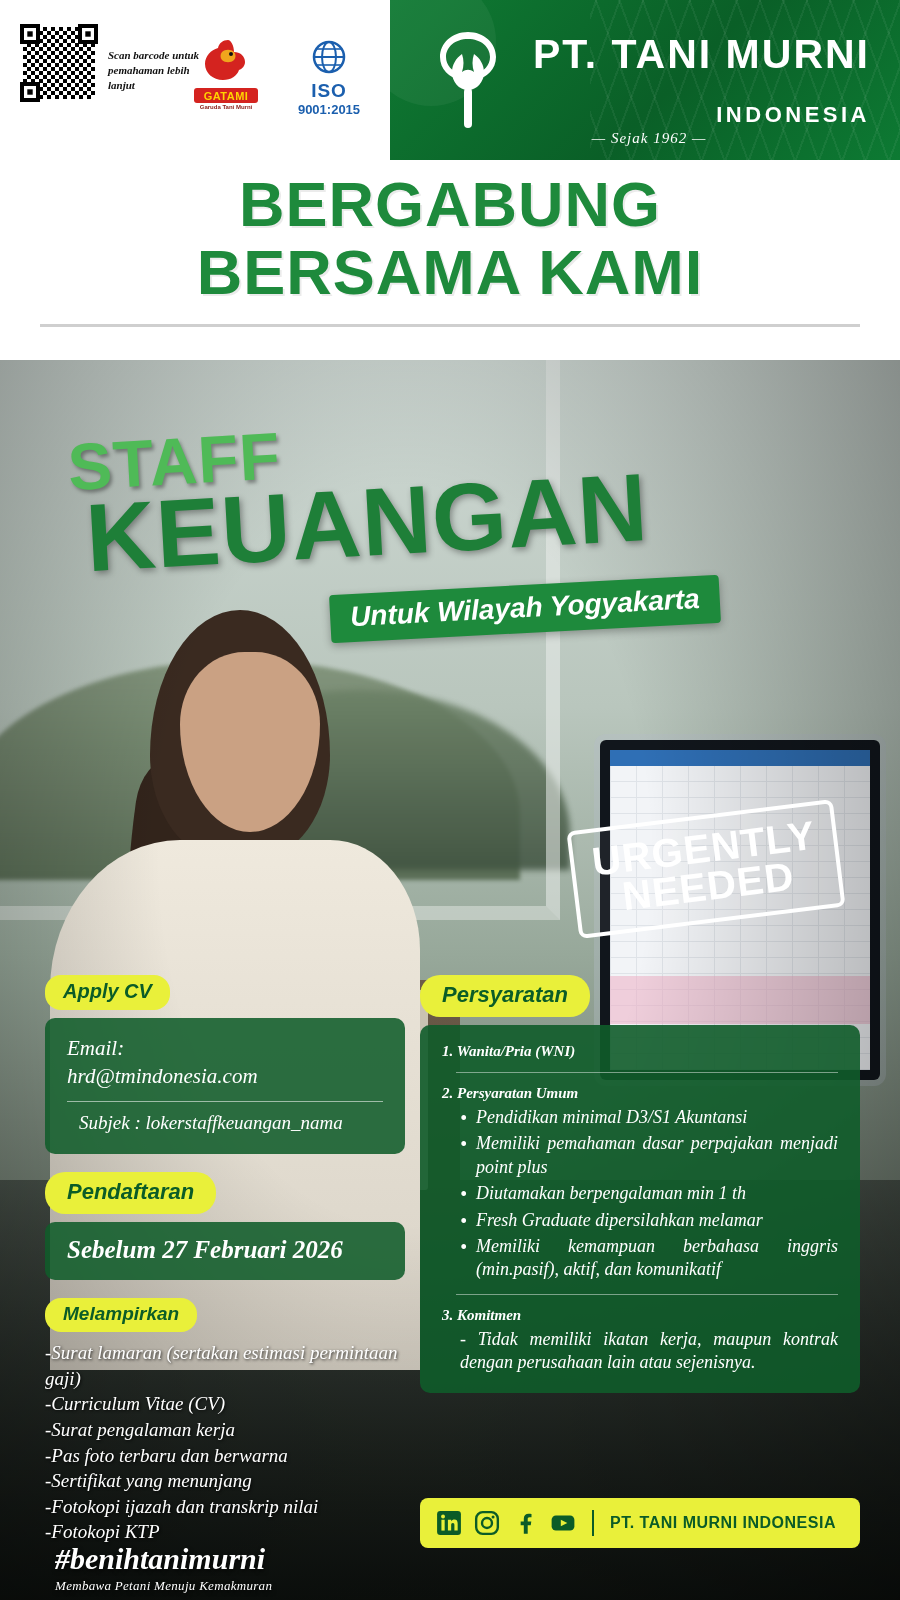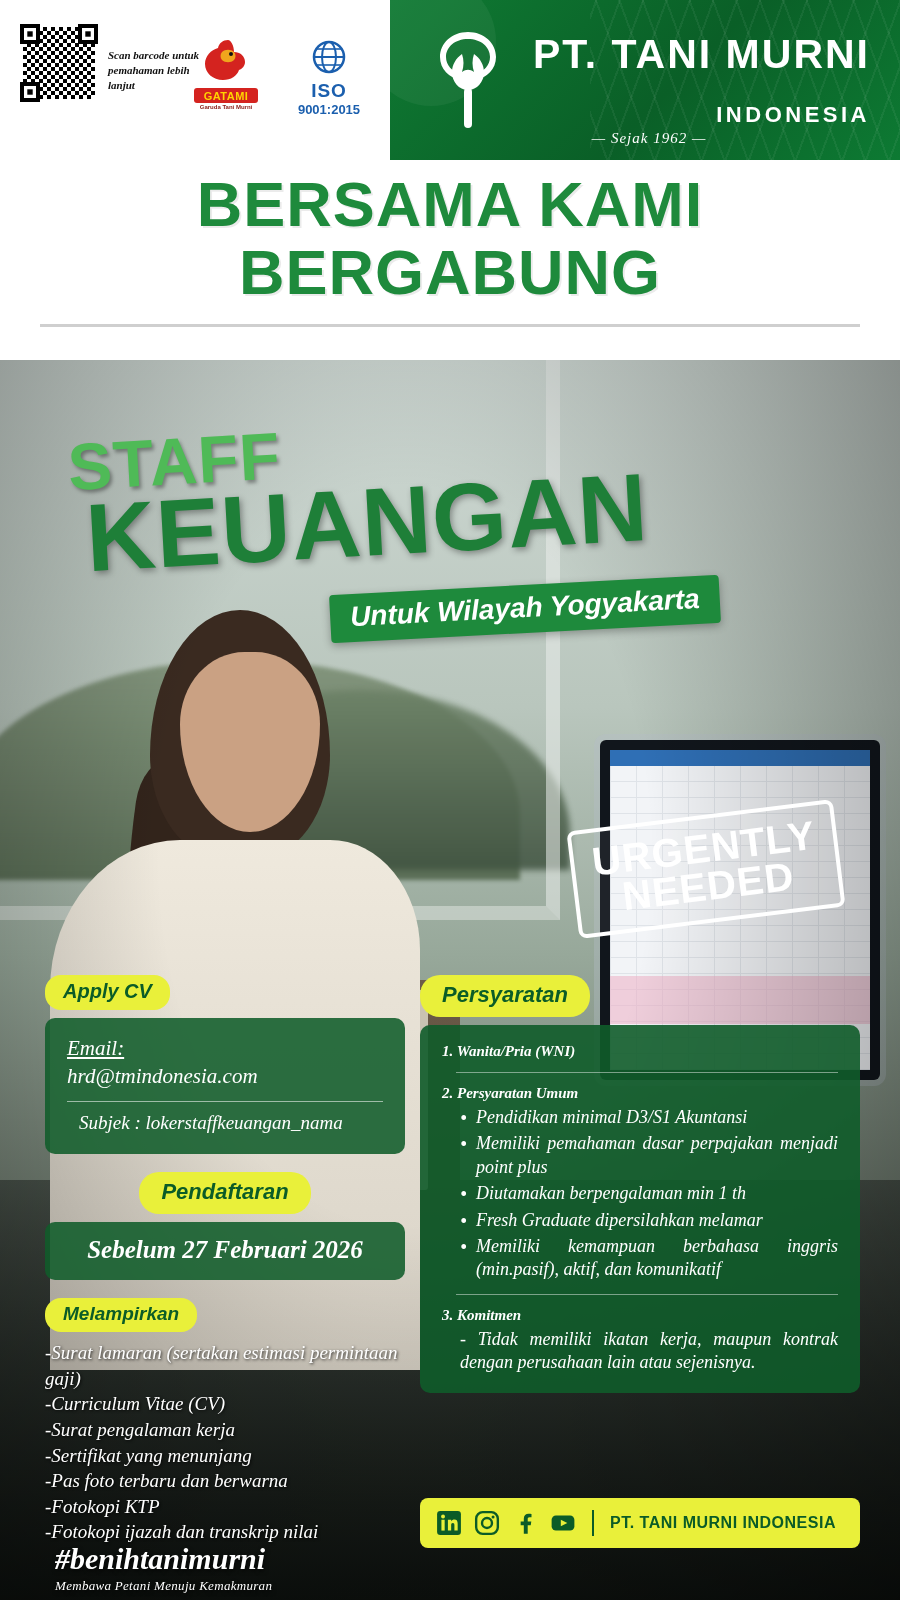--- a/index.html
+++ b/index.html
@@ -281,26 +281,26 @@
 
   .col-left { position: absolute; left: 45px; top: 975px; width: 360px; z-index: 33; }
   .apply-card {
     margin-top: 8px;
     background: rgba(16,92,42,.88);
     border-radius: 10px;
     padding: 18px 22px 20px;
     color: #fff;
     font-family: "Liberation Serif", serif;
   }
-  .apply-card .lbl { font-style: italic; font-size: 21px; text-decoration: underline; }
+  .apply-card .lbl { font-style: italic; font-size: 21px; }
   .apply-card .val { font-style: italic; font-size: 21px; margin-top: 3px; }
   .apply-card .sep { height: 1px; background: rgba(255,255,255,.55); margin: 12px 0 10px; }
   .apply-card .subj { font-style: italic; font-size: 19px; padding-left: 12px; }
 
-  .daftar { margin-top: 18px; text-align: center; }
+  .daftar { margin-top: 18px; }
   .daftar-card {
     margin-top: 8px;
     background: rgba(16,92,42,.88);
     border-radius: 10px;
     padding: 14px 22px 16px;
     color: #fff;
     font-family: "Liberation Serif", serif;
     font-size: 25px; font-weight: bold; font-style: italic;
   }
 
@@ -457,22 +457,22 @@
         <div class="brand-main">PT. TANI MURNI</div>
         <div class="brand-row">
           <div class="brand-since">— Sejak 1962 —</div>
           <div class="brand-sub">INDONESIA</div>
         </div>
       </div>
     </div>
   </div>
 
   <div class="title-block">
+    <div class="headline">BERGABUNG</div>
     <div class="headline">BERSAMA KAMI</div>
-    <div class="headline">BERGABUNG</div>
     <div class="rule"></div>
   </div>
 
   <div class="job-block">
     <div class="job-line1">STAFF</div>
     <div class="job-line2">KEUANGAN</div>
   </div>
   <div class="job-region">Untuk Wilayah Yogyakarta</div>
 
   <div class="stamp">
@@ -494,24 +494,24 @@
       <div class="daftar-card">Sebelum 27 Februari 2026</div>
     </div>
 
     <div class="lampir">
       <div class="chip" style="font-size:19px;">Melampirkan</div>
       <div class="l-sep"></div>
       <div class="lampir-card">
         <div>-Surat lamaran (sertakan estimasi permintaan gaji)</div>
         <div>-Curriculum Vitae (CV)</div>
         <div>-Surat pengalaman kerja</div>
+        <div>-Pas foto terbaru dan berwarna</div>
         <div>-Sertifikat yang menunjang</div>
-        <div>-Pas foto terbaru dan berwarna</div>
+        <div>-Fotokopi ijazah dan transkrip nilai</div>
         <div>-Fotokopi KTP</div>
-        <div>-Fotokopi ijazah dan transkrip nilai</div>
       </div>
     </div>
   </div>
 
   <div class="hashtag">
     <div>#benihtanimurni</div>
     <div class="tagline">Membawa Petani Menuju Kemakmuran</div>
   </div>
 
   <div class="col-right">

